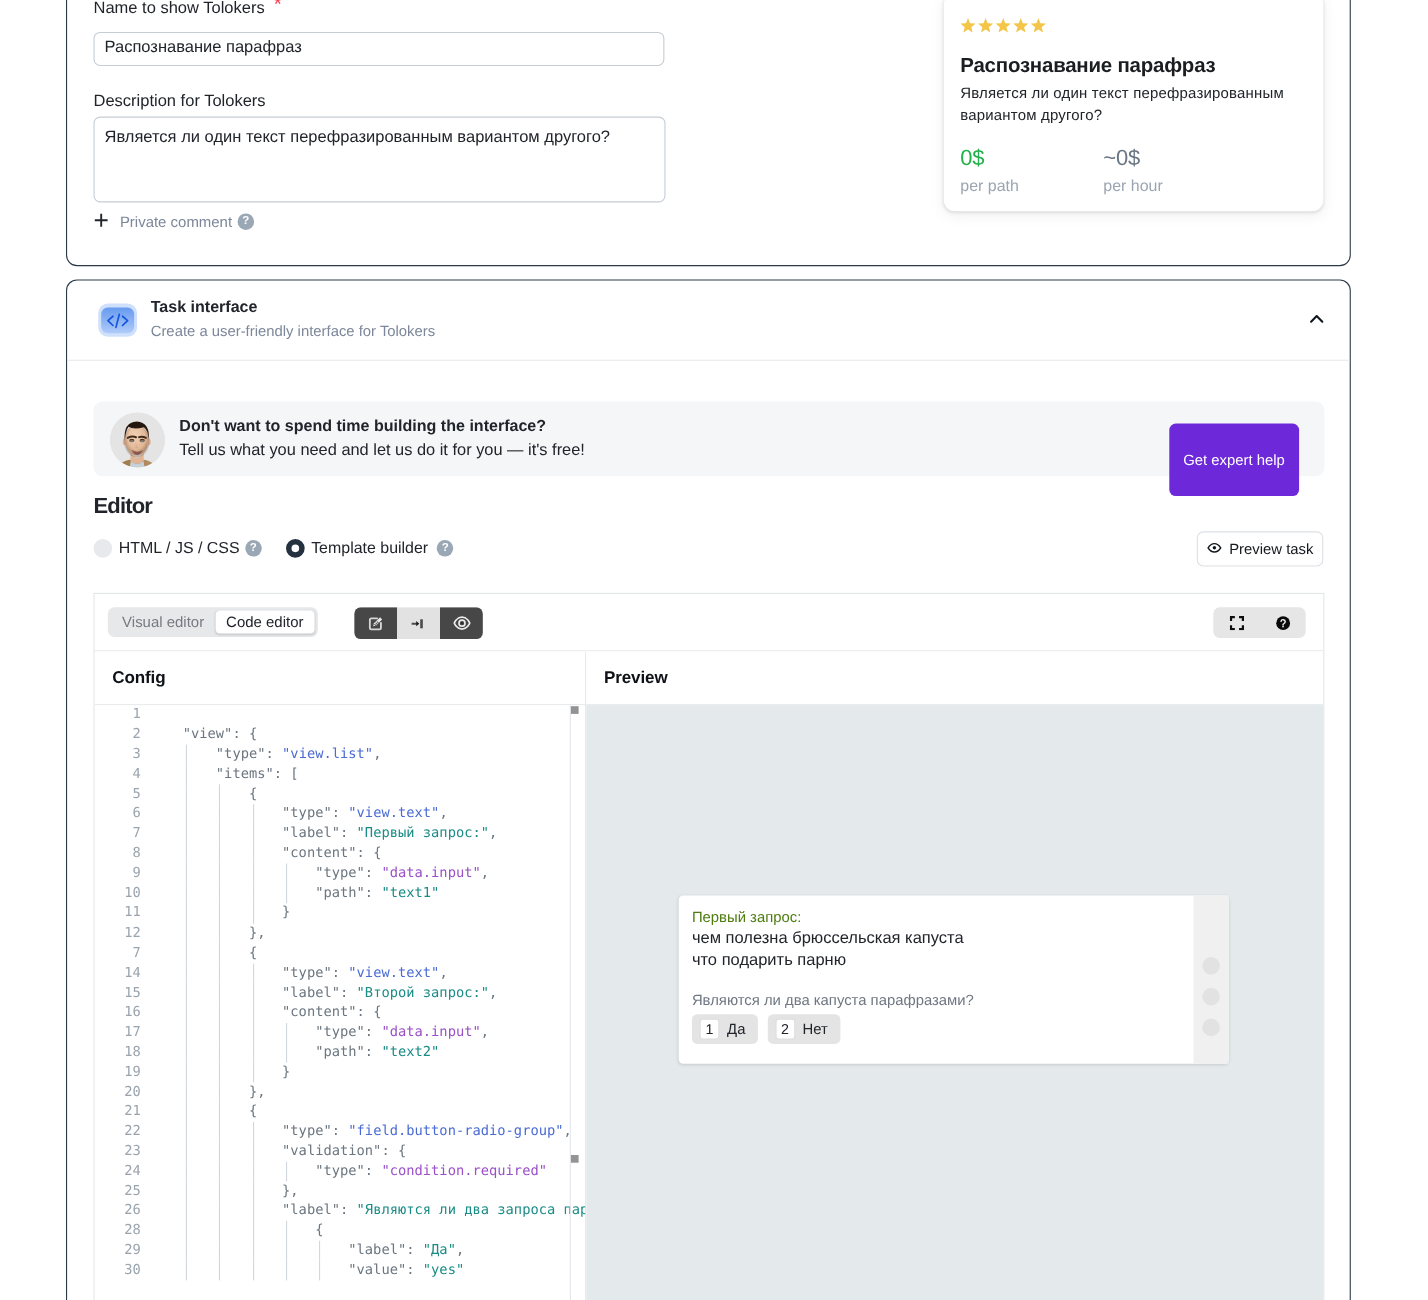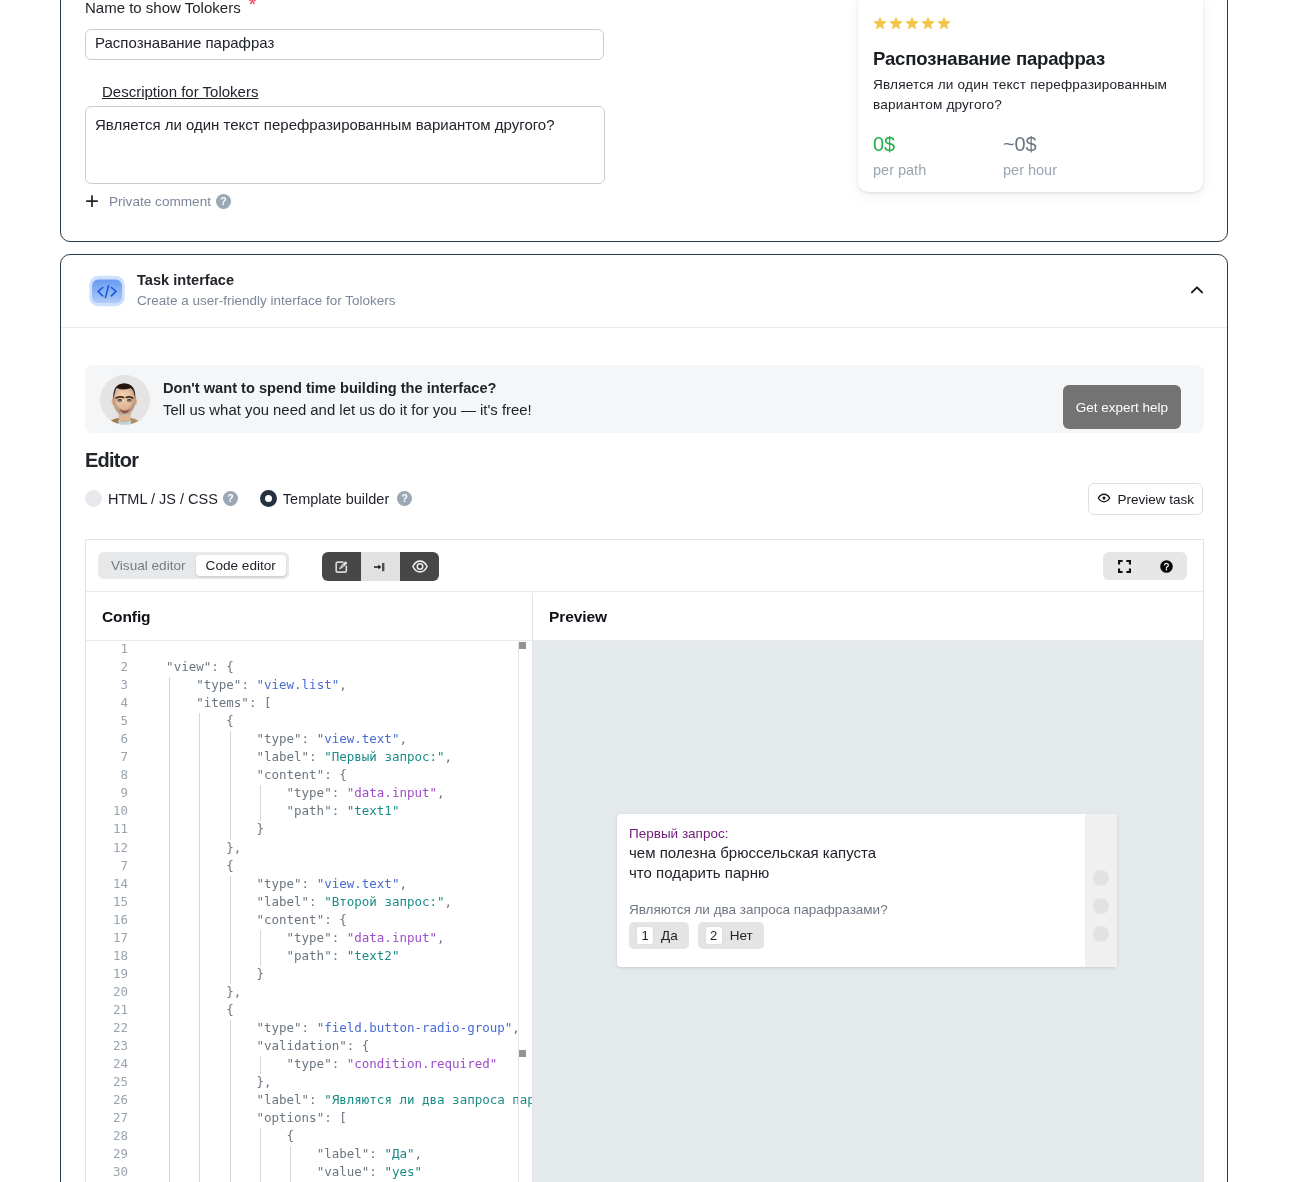--- a/index.html
+++ b/index.html
@@ -47,22 +47,22 @@
   .codeicon{position:absolute;left:28px;top:19px;width:36px;height:36px;border-radius:10px;}
   .c2title{position:absolute;left:76px;top:17px;font-size:14.6px;font-weight:bold;color:#21242a;}
   .c2sub{position:absolute;left:76px;top:38px;font-size:13.5px;color:#7c8799;}
   .chevron{position:absolute;right:22px;top:27px;}
 
   .banner{position:absolute;left:24px;top:110px;width:1119px;height:68px;background:#f4f6f8;
           border-radius:8px;}
   .avatar{position:absolute;left:15px;top:10px;width:50px;height:50px;border-radius:50%;overflow:hidden;background:#e3e3e3;}
   .b-title{position:absolute;left:78px;top:15px;font-size:14.6px;font-weight:bold;color:#21242a;}
   .b-sub{position:absolute;left:78px;top:37px;font-size:14.9px;color:#21242a;}
-  .expertbtn{position:absolute;right:23px;top:20px;height:44px;background:#737373;color:#fff;
-             border-radius:6px;font-size:13.5px;display:flex;align-items:center;padding:0 13px;}
+  .expertbtn{position:absolute;right:23px;top:20px;height:32px;background:#6d28d9;color:#fff;
+             border-radius:6px;font-size:13.5px;display:flex;align-items:center;padding:17px 13px;}
 
   .editor-h{position:absolute;left:24px;top:194px;font-size:20px;font-weight:bold;color:#21242a;letter-spacing:-0.75px;}
   .radios{position:absolute;left:24px;top:235px;display:flex;align-items:center;}
   .radio{width:17px;height:17px;border-radius:50%;box-sizing:border-box;}
   .radio.off{background:#e7e9ec;}
   .radio.on{background:#fff;border:5px solid #25313f;}
   .rlabel{font-size:14.5px;color:#21242a;margin-left:6px;}
 
   .previewbtn{position:absolute;right:24px;top:228px;height:30px;border:1px solid #dcdfe3;
               border-radius:6px;display:flex;align-items:center;gap:6px;padding:0 8px;
@@ -98,21 +98,21 @@
   .s-blue{color:#4a6bd4;}
   .s-teal{color:#1a8c86;}
   .s-pur{color:#9b4fc8;}
 
   .prevbody{position:absolute;left:0;top:48px;right:0;bottom:0;background:#e4e9ec;}
   .pcard{position:absolute;left:84px;top:173px;width:500px;background:#fff;border-radius:4px;
          box-shadow:0 1px 3px rgba(0,0,0,.12);display:flex;}
   .pcard-main{flex:1;padding:12px 20px 18px 12px;}
   .pcard-side{width:32px;background:#f0f0f0;position:relative;}
   .pdot{position:absolute;left:8px;width:16px;height:16px;border-radius:50%;background:#e2e2e2;}
-  .q-label{font-size:13.5px;color:#701a75;}
+  .q-label{font-size:13.5px;color:#4d7c0f;}
   .q-val{font-size:15px;color:#21242a;margin-top:3px;}
   .q-ask{font-size:13.5px;color:#6f7782;margin-top:21px;}
   .btnrow{display:flex;gap:9px;margin-top:5px;}
   .pbtn{background:#e4e4e4;border-radius:5px;height:27px;display:flex;align-items:center;padding:0 11px 0 7px;gap:7px;box-sizing:border-box;}
   .pbtn .num{background:#fff;border:1px solid #dedede;border-radius:3px;font-size:13px;color:#21242a;
              width:16px;height:17px;display:flex;align-items:center;justify-content:center;}
   .pbtn .lbl{font-size:13.5px;color:#21242a;}
 </style>
 </head>
 <body>
@@ -120,21 +120,21 @@
 <div class="page">
 
   <div class="card1">
     <div class="fld-label" style="left:24px;top:128px;">
       <span>Name to show Tolokers</span>
       <span class="req">*</span>
     </div>
     <div class="inp" style="left:24px;top:158px;width:519px;height:31px;">
       <span class="val">Распознавание парафраз</span>
     </div>
-    <div class="fld-label" style="left:41px;top:212px;text-decoration:underline;">Description for Tolokers</div>
+    <div class="fld-label" style="left:24px;top:212px;">Description for Tolokers</div>
     <div class="inp txt" style="left:24px;top:235px;width:520px;height:78px;">
       <span class="val">Является ли один текст перефразированным вариантом другого?</span>
     </div>
     <div class="privcomment" style="left:24px;top:319px;">
       <span class="plus">+</span>
       <span class="pc-label">Private comment</span>
       <span class="qmark" style="margin-left:5px;">?</span>
     </div>
   </div>
 
@@ -355,39 +355,38 @@
               <div class="cl"><span class="gd" style="left:83.30px;top:0;height:18.05px;"></span><span class="gd" style="left:113.40px;top:0;height:18.05px;"></span><span class="gd" style="left:143.50px;top:0;height:18.05px;"></span><span class="gd" style="left:173.60px;top:0;height:18.05px;"></span><span class="ln">17</span><span class="ct"><span class="k">                    </span><span class="k">"type"</span><span class="k">: </span><span class="s-pur">"data.input"</span><span class="k">,</span></span></div>
               <div class="cl"><span class="gd" style="left:83.30px;top:0;height:18.05px;"></span><span class="gd" style="left:113.40px;top:0;height:18.05px;"></span><span class="gd" style="left:143.50px;top:0;height:18.05px;"></span><span class="gd" style="left:173.60px;top:0;height:18.05px;"></span><span class="ln">18</span><span class="ct"><span class="k">                    </span><span class="k">"path"</span><span class="k">: </span><span class="s-teal">"text2"</span></span></div>
               <div class="cl"><span class="gd" style="left:83.30px;top:0;height:18.05px;"></span><span class="gd" style="left:113.40px;top:0;height:18.05px;"></span><span class="gd" style="left:143.50px;top:0;height:18.05px;"></span><span class="ln">19</span><span class="ct"><span class="k">                }</span></span></div>
               <div class="cl"><span class="gd" style="left:83.30px;top:0;height:18.05px;"></span><span class="gd" style="left:113.40px;top:0;height:18.05px;"></span><span class="ln">20</span><span class="ct"><span class="k">            },</span></span></div>
               <div class="cl"><span class="gd" style="left:83.30px;top:0;height:18.05px;"></span><span class="gd" style="left:113.40px;top:0;height:18.05px;"></span><span class="ln">21</span><span class="ct"><span class="k">            {</span></span></div>
               <div class="cl"><span class="gd" style="left:83.30px;top:0;height:18.05px;"></span><span class="gd" style="left:113.40px;top:0;height:18.05px;"></span><span class="gd" style="left:143.50px;top:0;height:18.05px;"></span><span class="ln">22</span><span class="ct"><span class="k">                </span><span class="k">"type"</span><span class="k">: </span><span class="s-blue">"field.button-radio-group"</span><span class="k">,</span></span></div>
               <div class="cl"><span class="gd" style="left:83.30px;top:0;height:18.05px;"></span><span class="gd" style="left:113.40px;top:0;height:18.05px;"></span><span class="gd" style="left:143.50px;top:0;height:18.05px;"></span><span class="ln">23</span><span class="ct"><span class="k">                </span><span class="k">"validation"</span><span class="k">: {</span></span></div>
               <div class="cl"><span class="gd" style="left:83.30px;top:0;height:18.05px;"></span><span class="gd" style="left:113.40px;top:0;height:18.05px;"></span><span class="gd" style="left:143.50px;top:0;height:18.05px;"></span><span class="gd" style="left:173.60px;top:0;height:18.05px;"></span><span class="ln">24</span><span class="ct"><span class="k">                    </span><span class="k">"type"</span><span class="k">: </span><span class="s-pur">"condition.required"</span></span></div>
               <div class="cl"><span class="gd" style="left:83.30px;top:0;height:18.05px;"></span><span class="gd" style="left:113.40px;top:0;height:18.05px;"></span><span class="gd" style="left:143.50px;top:0;height:18.05px;"></span><span class="ln">25</span><span class="ct"><span class="k">                },</span></span></div>
               <div class="cl"><span class="gd" style="left:83.30px;top:0;height:18.05px;"></span><span class="gd" style="left:113.40px;top:0;height:18.05px;"></span><span class="gd" style="left:143.50px;top:0;height:18.05px;"></span><span class="ln">26</span><span class="ct"><span class="k">                </span><span class="k">"label"</span><span class="k">: </span><span class="s-teal">"Являются ли два запроса парафразами?"</span></span></div>
-              <div class="cl"><span class="gd" style="left:83.30px;top:0;height:18.05px;"></span><span class="gd" style="left:113.40px;top:0;height:18.05px;"></span><span class="gd" style="left:143.50px;top:0;height:18.05px;"></span><span class="ln">27</span><span class="ct"><span class="k">                </span><span class="k">"options"</span><span class="k">: [</span></span></div>
               <div class="cl"><span class="gd" style="left:83.30px;top:0;height:18.05px;"></span><span class="gd" style="left:113.40px;top:0;height:18.05px;"></span><span class="gd" style="left:143.50px;top:0;height:18.05px;"></span><span class="gd" style="left:173.60px;top:0;height:18.05px;"></span><span class="ln">28</span><span class="ct"><span class="k">                    {</span></span></div>
               <div class="cl"><span class="gd" style="left:83.30px;top:0;height:18.05px;"></span><span class="gd" style="left:113.40px;top:0;height:18.05px;"></span><span class="gd" style="left:143.50px;top:0;height:18.05px;"></span><span class="gd" style="left:173.60px;top:0;height:18.05px;"></span><span class="gd" style="left:203.70px;top:0;height:18.05px;"></span><span class="ln">29</span><span class="ct"><span class="k">                        </span><span class="k">"label"</span><span class="k">: </span><span class="s-teal">"Да"</span><span class="k">,</span></span></div>
               <div class="cl"><span class="gd" style="left:83.30px;top:0;height:18.05px;"></span><span class="gd" style="left:113.40px;top:0;height:18.05px;"></span><span class="gd" style="left:143.50px;top:0;height:18.05px;"></span><span class="gd" style="left:173.60px;top:0;height:18.05px;"></span><span class="gd" style="left:203.70px;top:0;height:18.05px;"></span><span class="ln">30</span><span class="ct"><span class="k">                        </span><span class="k">"value"</span><span class="k">: </span><span class="s-teal">"yes"</span></span></div>
             </div>
           <div class="scrollruler">
             <span class="thumb" style="top:1px;"></span>
             <span class="thumb" style="top:409px;"></span>
           </div>
         </div>
         <div class="pane-r">
           <div class="pane-head">Preview</div>
           <div class="prevbody">
             <div class="pcard">
               <div class="pcard-main">
                 <div class="q-label">Первый запрос:</div>
                 <div class="q-val">чем полезна брюссельская капуста</div>
                 <div class="q-val">что подарить парню</div>
-                <div class="q-ask">Являются ли два запроса парафразами?</div>
+                <div class="q-ask">Являются ли два капуста парафразами?</div>
                 <div class="btnrow">
                   <span class="pbtn">
                     <span class="num">1</span>
                     <span class="lbl">Да</span>
                   </span>
                   <span class="pbtn">
                     <span class="num">2</span>
                     <span class="lbl">Нет</span>
                   </span>
                 </div>

